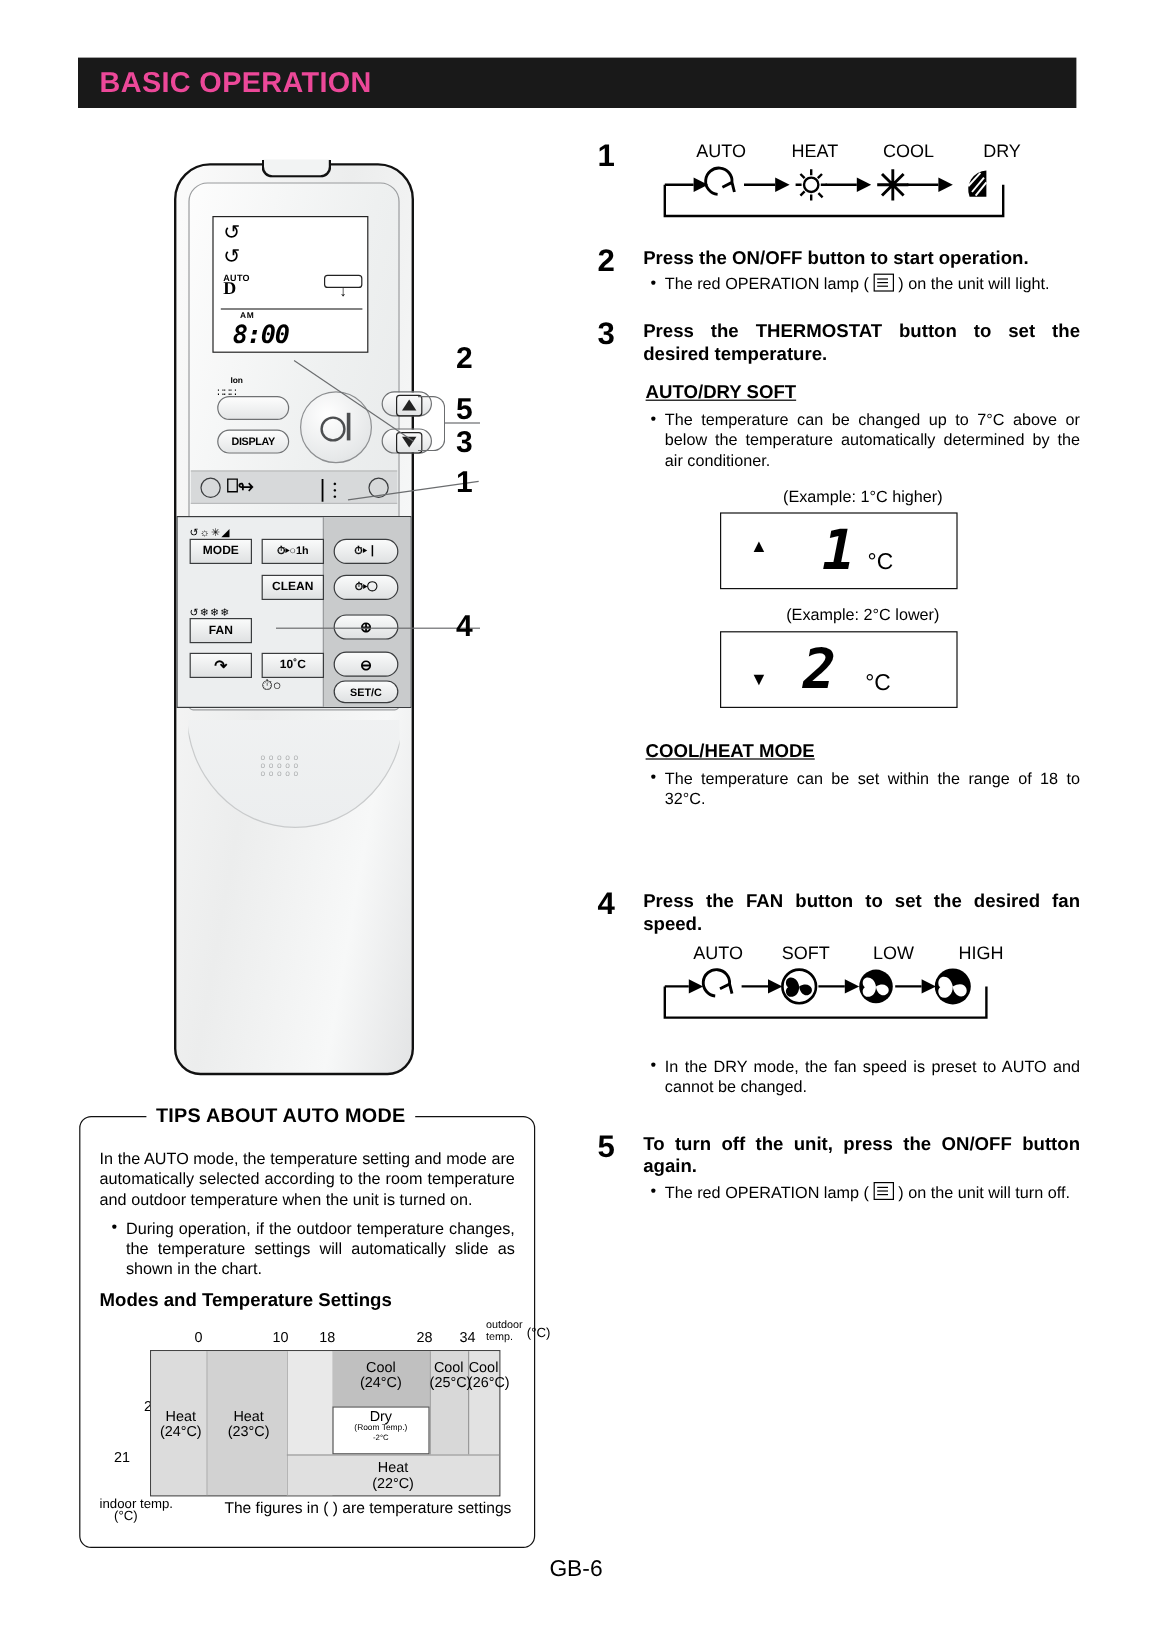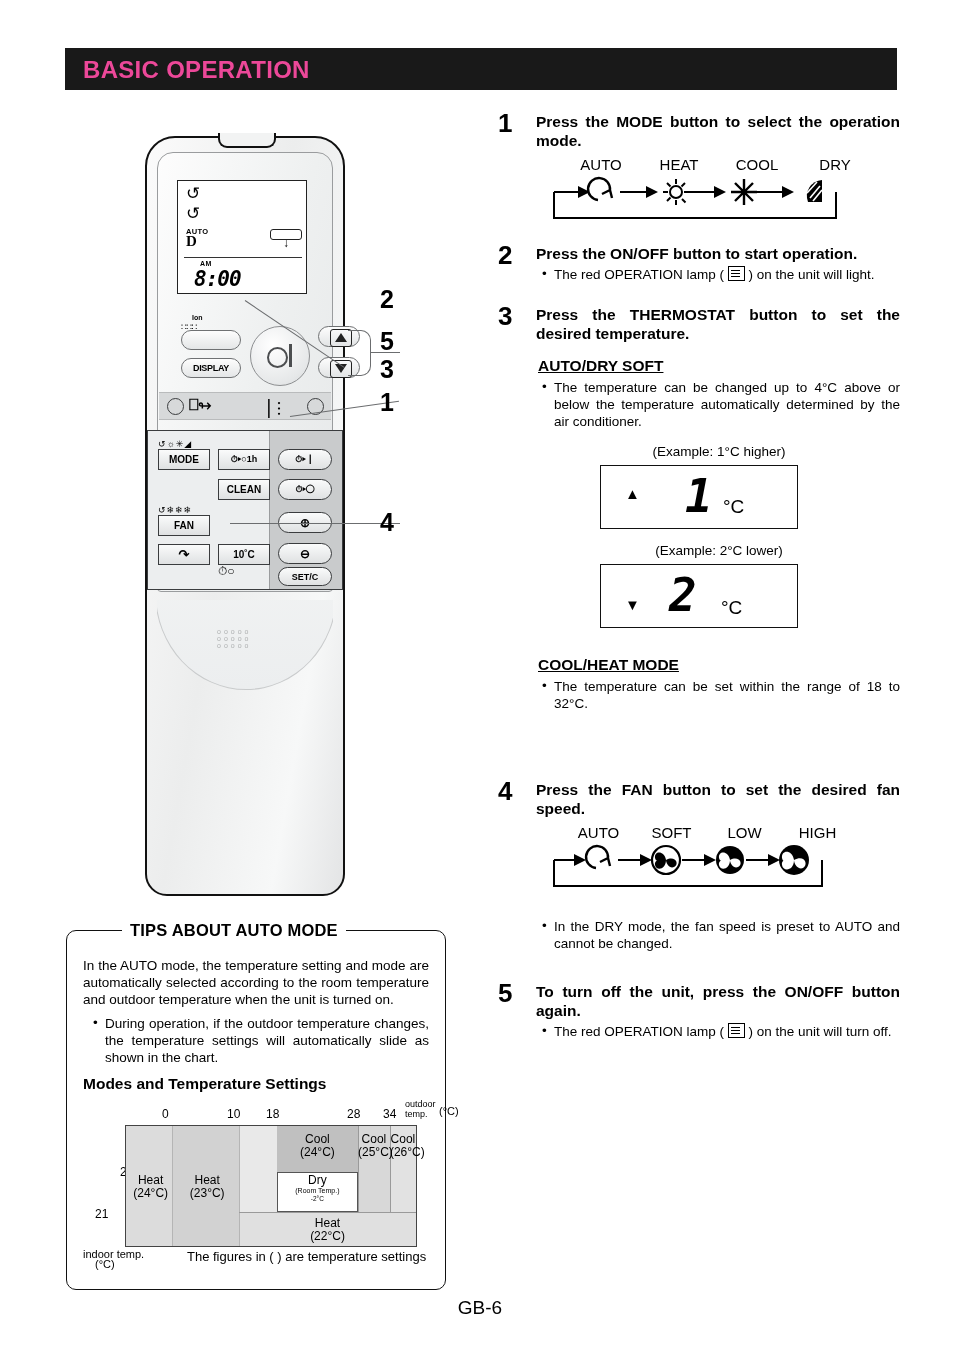--- a/index.html
+++ b/index.html
@@ -242,21 +242,20 @@
     <div class="callout-num" style="left:245px;top:258px;">1</div>
 
     <div class="cl-line" style="left:95px;top:393px;width:170px;"></div>
     <div class="callout-num" style="left:245px;top:378px;">4</div>
   </div>
 
   <div class="rcol">
 
     <div class="step">
       <div class="step-num">1</div>
-      <div class="step-head">Press the MODE button to select the operation mode.</div>
       <div class="flowrow">
         <div class="flow-labels" style="margin-left:26px;">
           <span style="width:78px;">AUTO</span>
           <span style="width:78px;">HEAT</span>
           <span style="width:78px;">COOL</span>
           <span style="width:78px;">DRY</span>
         </div>
         <div class="flowbox">
           <svg width="364" height="52" viewBox="0 0 364 52">
             <g stroke="#000" stroke-width="2" fill="none">
@@ -306,21 +305,21 @@
         </span><span> ) on the unit will light.</span>
       </div>
     </div>
 
     <div class="step" style="margin-top:22px;">
       <div class="step-num">3</div>
       <div class="step-head">Press the THERMOSTAT button to set the desired temperature.</div>
     </div>
 
     <div class="sechead">AUTO/DRY SOFT</div>
-    <div class="secbody" style="margin-top:4px;">The temperature can be changed up to 4°C above or below the temperature automatically determined by the air conditioner.</div>
+    <div class="secbody" style="margin-top:4px;">The temperature can be changed up to 7°C above or below the temperature automatically determined by the air conditioner.</div>
 
     <div class="exlbl">(Example: 1°C higher)</div>
     <div class="lcdex">
       <div class="ar" style="top:22px;">▲</div>
       <div class="dig">1</div>
       <div class="deg" style="left:122px;top:30px;">°C</div>
     </div>
 
     <div class="exlbl">(Example: 2°C lower)</div>
     <div class="lcdex">

